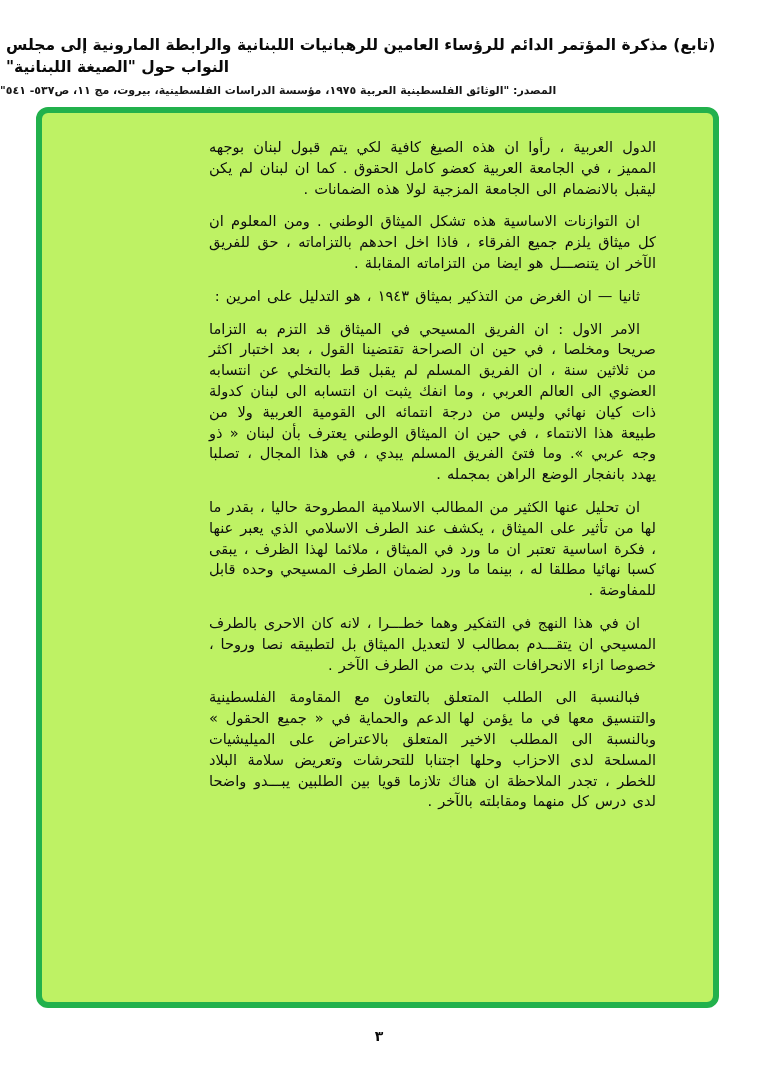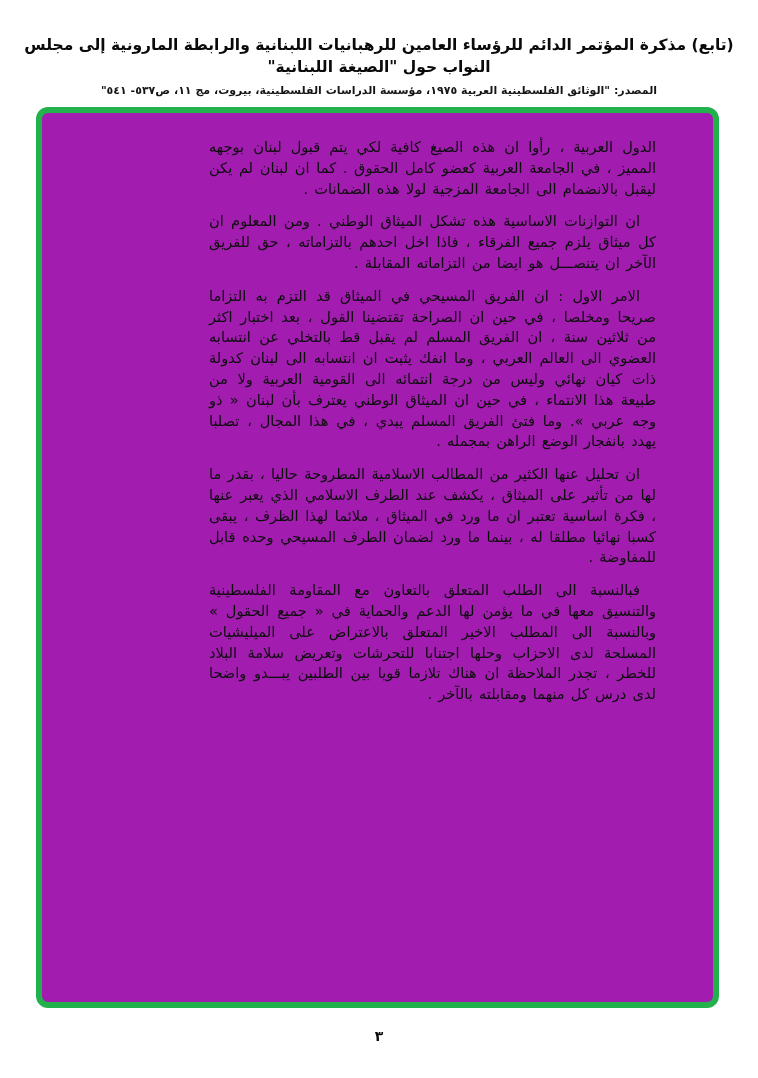--- a/index.html
+++ b/index.html
@@ -16,21 +16,21 @@
     overflow: hidden;
     color: #111111;
   }
   
   .header {
     position: absolute;
     top: 34px;
     left: 0;
     width: 758px;
     direction: rtl;
-    text-align: center;
+    text-align: left;
   }
   .header .title {
     font-size: 15.5px;
     font-weight: bold;
     line-height: 1.45;
     padding: 0 6px;
     color: #0a0a0a;
   }
   .header .source {
     margin-top: 5px;
@@ -40,21 +40,21 @@
   }
   
   .frame {
     position: absolute;
     left: 36px;
     top: 107px;
     width: 671px;
     height: 889px;
     border: 6px solid #22b14c;
     border-radius: 12px;
-    background: #a21caf;
+    background: #bef264;
   }
   .scan-column {
     direction: rtl;
     width: 447px;
     margin: 24px 57px 0 auto;
     text-align: justify;
     font-size: 14.6px;
     line-height: 20.8px;
     color: #0d0d0d;
     font-weight: 500;
@@ -87,21 +87,23 @@
 
   <div class="header">
     <div class="title">(تابع) مذكرة المؤتمر الدائم للرؤساء العامين للرهبانيات اللبنانية والرابطة المارونية إلى مجلس النواب حول "الصيغة اللبنانية"</div>
     <div class="source">المصدر: "الوثائق الفلسطينية العربية ١٩٧٥، مؤسسة الدراسات الفلسطينية، بيروت، مج ١١، ص٥٣٧- ٥٤١"</div>
   </div>
 
   <div class="frame">
     <div class="scan-column">
       <p>الدول العربية ، رأوا ان هذه الصيغ كافية لكي يتم قبول لبنان بوجهه المميز ، في الجامعة العربية كعضو كامل الحقوق . كما ان لبنان لم يكن ليقبل بالانضمام الى الجامعة المزجية لولا هذه الضمانات .</p>
       <p class="indent">ان التوازنات الاساسية هذه تشكل الميثاق الوطني . ومن المعلوم ان كل ميثاق يلزم جميع الفرقاء ، فاذا اخل احدهم بالتزاماته ، حق للفريق الآخر ان يتنصـــل هو ايضا من التزاماته المقابلة .</p>
+      <p class="indent">ثانيا — ان الغرض من التذكير بميثاق ١٩٤٣ ، هو التدليل على امرين :</p>
       <p class="indent">الامر الاول : ان الفريق المسيحي في الميثاق قد التزم به التزاما صريحا ومخلصا ، في حين ان الصراحة تقتضينا القول ، بعد اختبار اكثر من ثلاثين سنة ، ان الفريق المسلم لم يقبل قط بالتخلي عن انتسابه العضوي الى العالم العربي ، وما انفك يثبت ان انتسابه الى لبنان كدولة ذات كيان نهائي وليس من درجة انتمائه الى القومية العربية ولا من طبيعة هذا الانتماء ، في حين ان الميثاق الوطني يعترف بأن لبنان « ذو وجه عربي ». وما فتئ الفريق المسلم يبدي ، في هذا المجال ، تصلبا يهدد بانفجار الوضع الراهن بمجمله .</p>
       <p class="indent">ان تحليل عنها الكثير من المطالب الاسلامية المطروحة حاليا ، بقدر ما لها من تأثير على الميثاق ، يكشف عند الطرف الاسلامي الذي يعبر عنها ، فكرة اساسية تعتبر ان ما ورد في الميثاق ، ملائما لهذا الظرف ، يبقى كسبا نهائيا مطلقا له ، بينما ما ورد لضمان الطرف المسيحي وحده قابل للمفاوضة .</p>
+      <p class="indent">ان في هذا النهج في التفكير وهما خطـــرا ، لانه كان الاحرى بالطرف المسيحي ان يتقـــدم بمطالب لا لتعديل الميثاق بل لتطبيقه نصا وروحا ، خصوصا ازاء الانحرافات التي بدت من الطرف الآخر .</p>
       <p class="indent">فبالنسبة الى الطلب المتعلق بالتعاون مع المقاومة الفلسطينية والتنسيق معها في ما يؤمن لها الدعم والحماية في « جميع الحقول » وبالنسبة الى المطلب الاخير المتعلق بالاعتراض على الميليشيات المسلحة لدى الاحزاب وحلها اجتنابا للتحرشات وتعريض سلامة البلاد للخطر ، تجدر الملاحظة ان هناك تلازما قويا بين الطلبين يبـــدو واضحا لدى درس كل منهما ومقابلته بالآخر .</p>
     </div>
   </div>
 
   <div class="page-number">٣</div>
 
 </div>
 
 </body></html>

